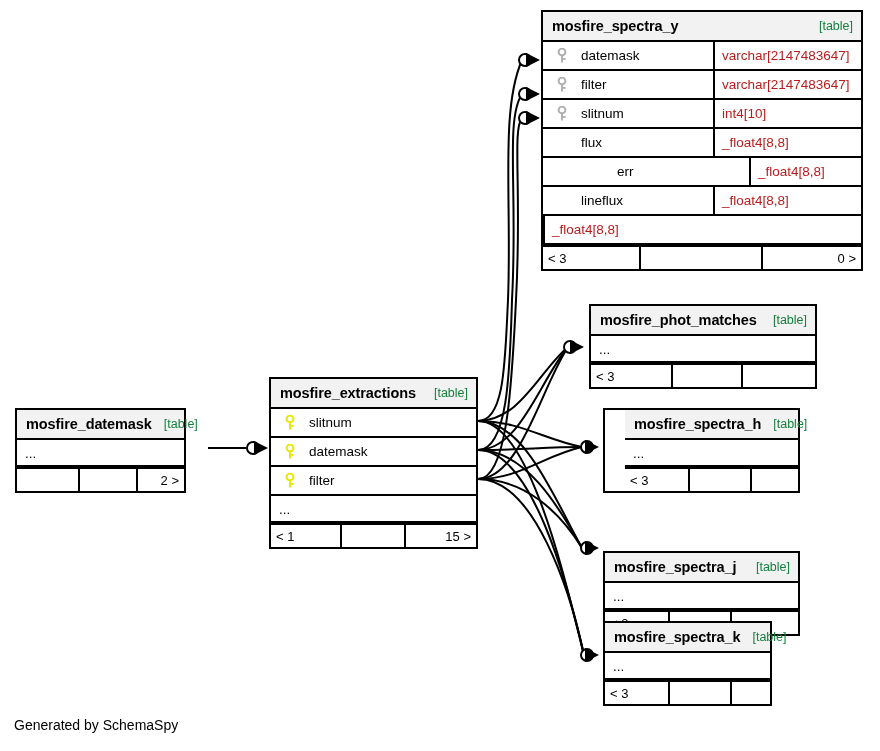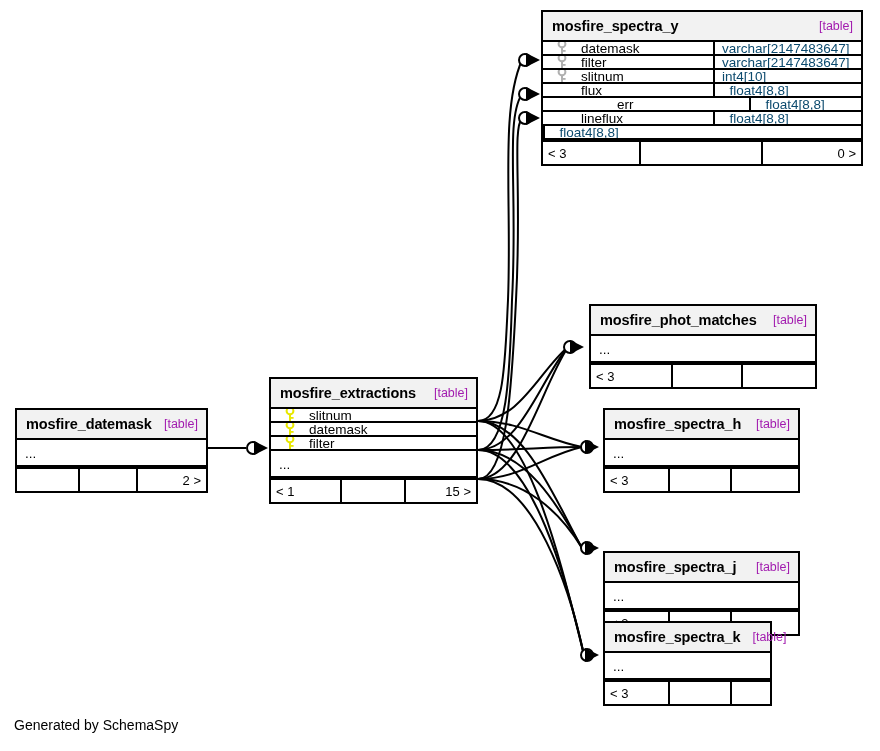--- a/index.html
+++ b/index.html
@@ -46,28 +46,28 @@
     white-space: nowrap;
   }
   .tbl-title {
     font-size: 14.5px;
     font-weight: bold;
     color: #000000;
     letter-spacing: -0.1px;
   }
   .tbl-kind {
     font-size: 12.5px;
-    color: #a21caf;
+    color: #15803d;
     margin-left: auto;
     padding-left: 12px;
   }
   .row {
     box-sizing: border-box;
     display: flex;
-    height: 14px;
+    height: 29px;
     border-bottom: 2px solid #000000;
     background: #ffffff;
   }
   .row:last-child { border-bottom: none; }
   .cell-name {
     box-sizing: border-box;
     flex: 0 0 auto;
     display: flex;
     align-items: center;
     font-size: 13.5px;
@@ -75,21 +75,21 @@
     padding-left: 8px;
     white-space: nowrap;
     overflow: hidden;
   }
   .cell-type {
     box-sizing: border-box;
     flex: 1 1 auto;
     display: flex;
     align-items: center;
     font-size: 13.5px;
-    color: #0c4a6e;
+    color: #b91c1c;
     padding-left: 7px;
     border-left: 2px solid #000000;
     white-space: nowrap;
     overflow: hidden;
   }
   .keyslot {
     width: 22px;
     flex: 0 0 22px;
     display: flex;
     align-items: center;
@@ -332,21 +332,21 @@
       <span class="dots">...</span>
     </div>
 
     <div class="footer">
       <div class="fcell fleft" style="width:69px;">&lt; 1</div>
       <div class="fcell" style="width:64px;"></div>
       <div class="fcell fright" style="flex:1;">15 &gt;</div>
     </div>
   </div>
 
-  <div class="tbl" style="left:15px; top:408px; width:193px;text-align:right;">
+  <div class="tbl" style="left:15px; top:408px; width:171px;text-align:right;">
     <div class="tbl-head">
       <span class="tbl-title">mosfire_datemask</span>
       <span class="tbl-kind">[table]</span>
     </div>
     <div class="row-dots">
       <span class="dots">...</span>
     </div>
     <div class="footer">
       <div class="fcell fleft" style="width:61px;"></div>
       <div class="fcell" style="width:58px;"></div>
@@ -362,21 +362,21 @@
     <div class="row-dots">
       <span class="dots">...</span>
     </div>
     <div class="footer">
       <div class="fcell fleft" style="width:80px;">&lt; 3</div>
       <div class="fcell" style="width:70px;"></div>
       <div class="fcell fright" style="flex:1;"></div>
     </div>
   </div>
 
-  <div class="tbl" style="left:603px; top:408px; width:197px;">
+  <div class="tbl" style="left:603px; top:408px; width:197px;padding-left:20px;">
     <div class="tbl-head">
       <span class="tbl-title">mosfire_spectra_h</span>
       <span class="tbl-kind">[table]</span>
     </div>
     <div class="row-dots">
       <span class="dots">...</span>
     </div>
     <div class="footer">
       <div class="fcell fleft" style="width:63px;">&lt; 3</div>
       <div class="fcell" style="width:62px;"></div>

